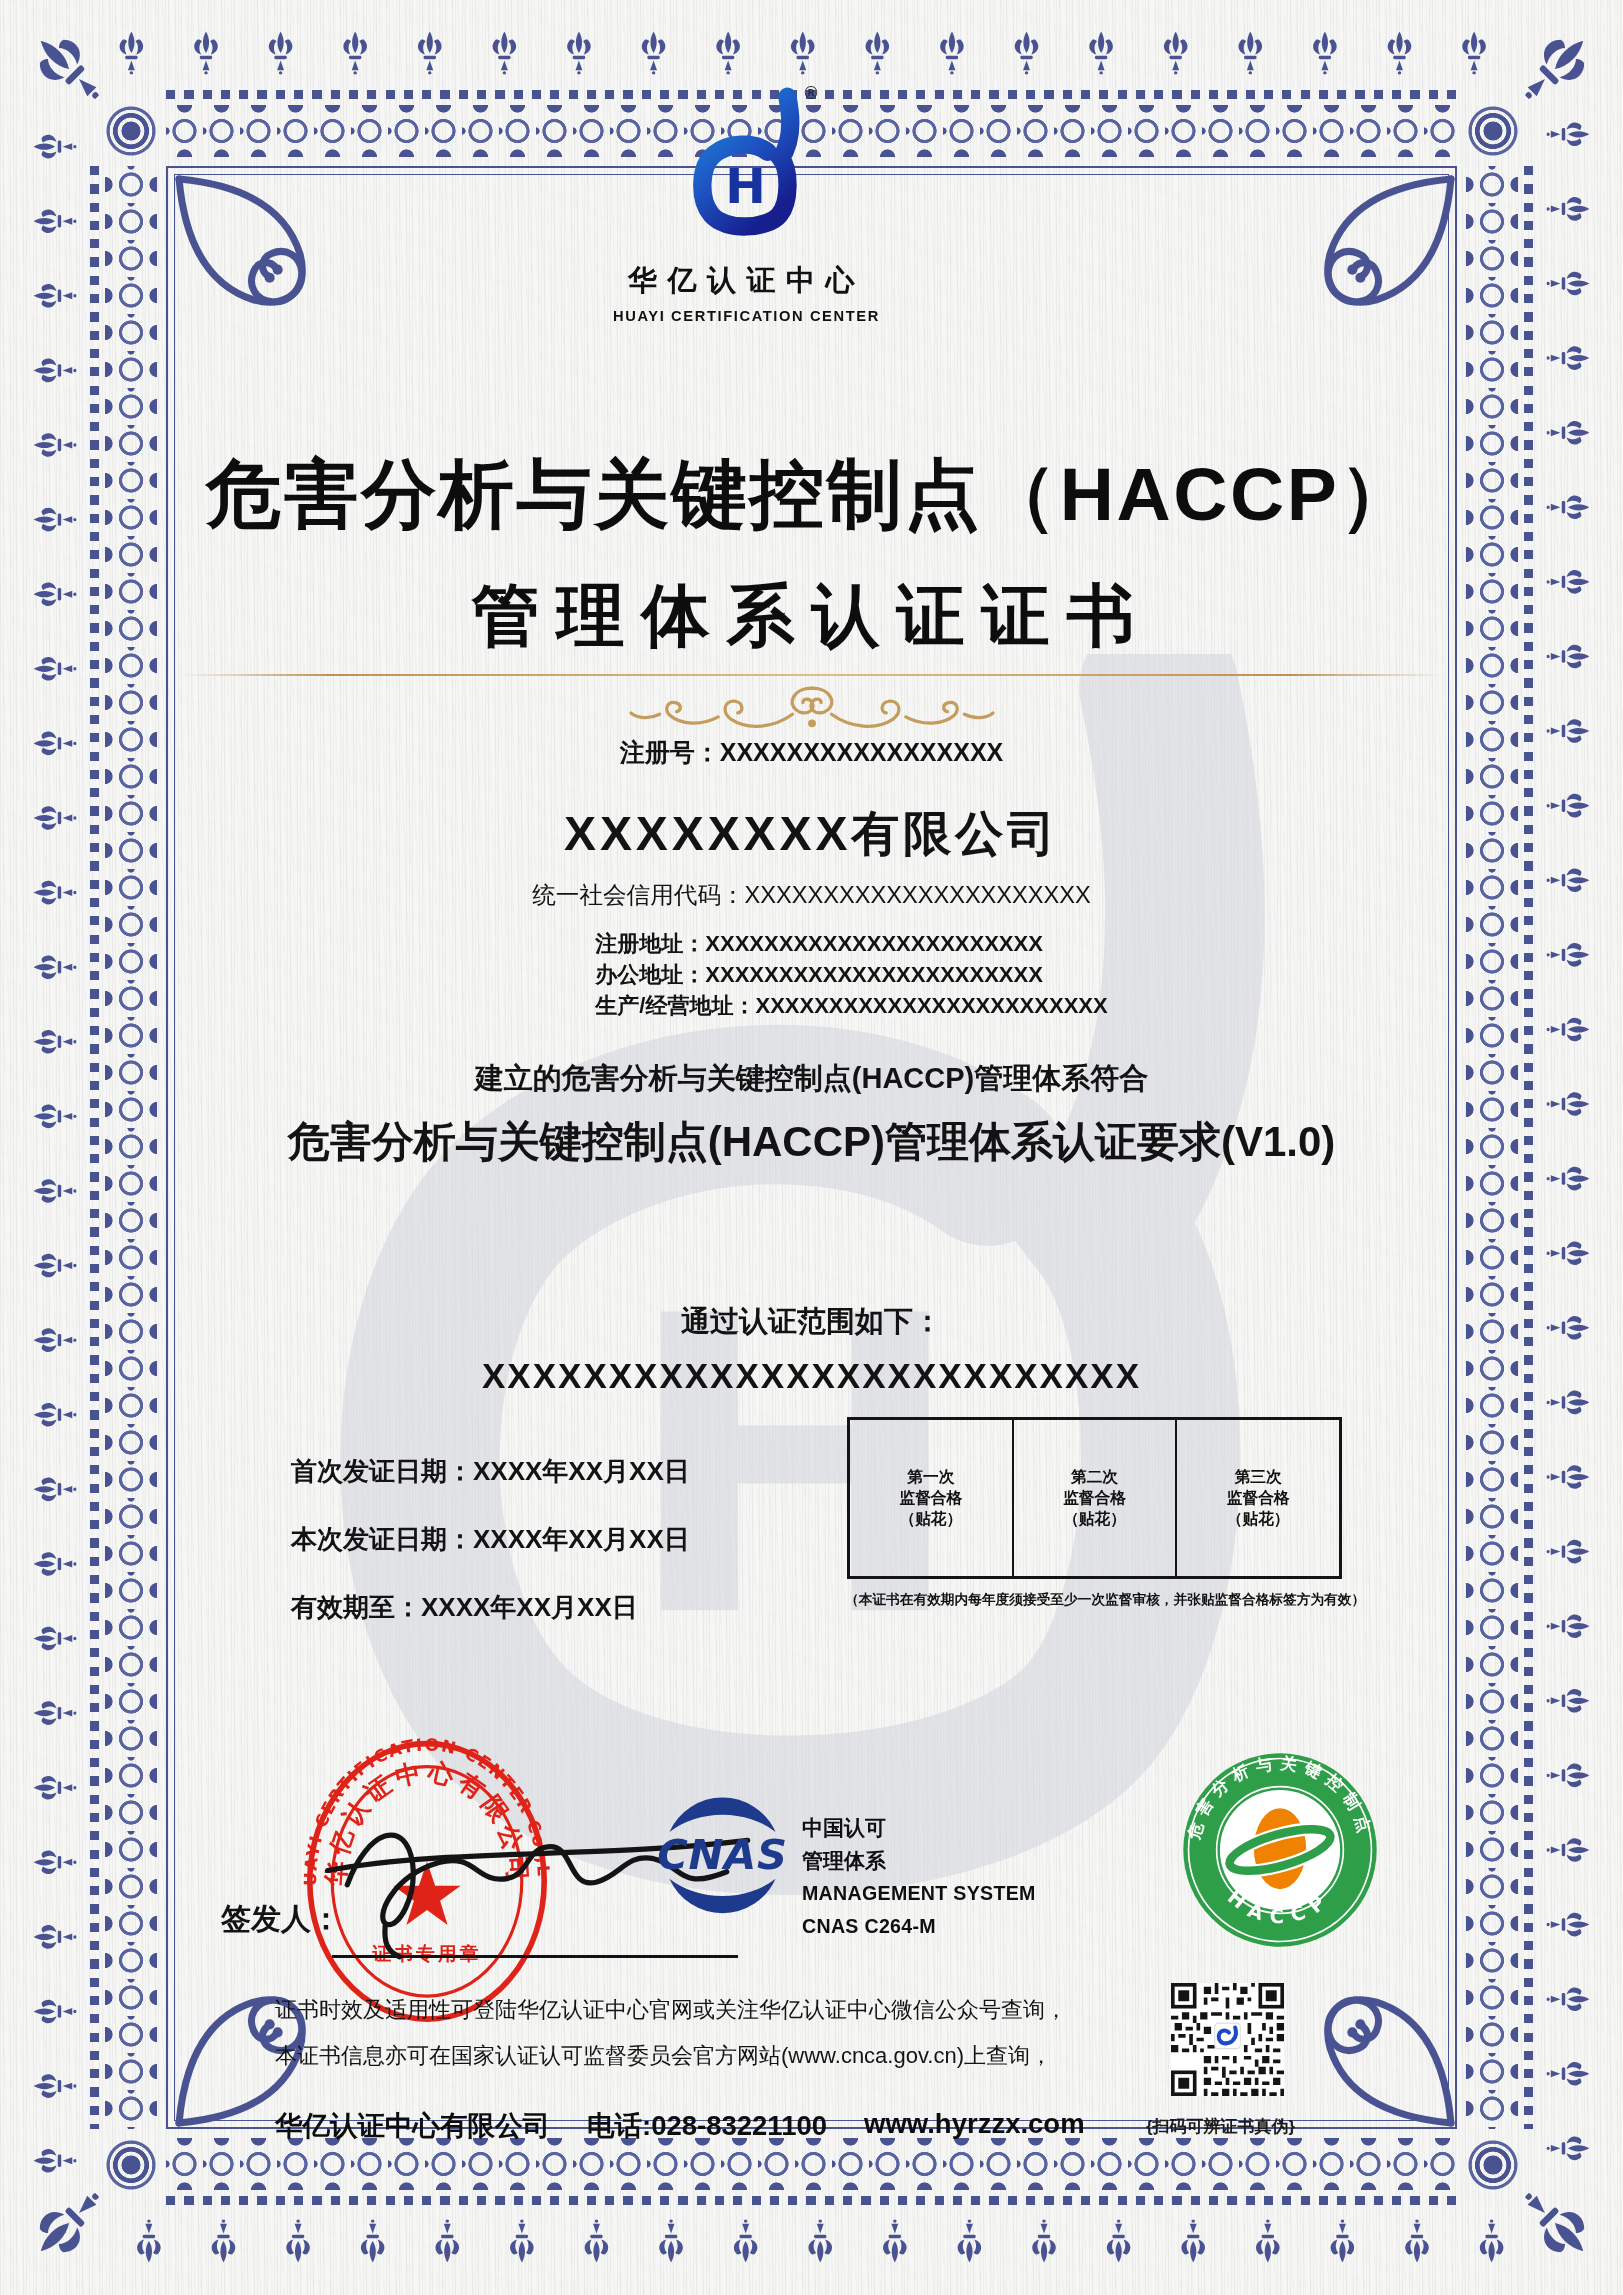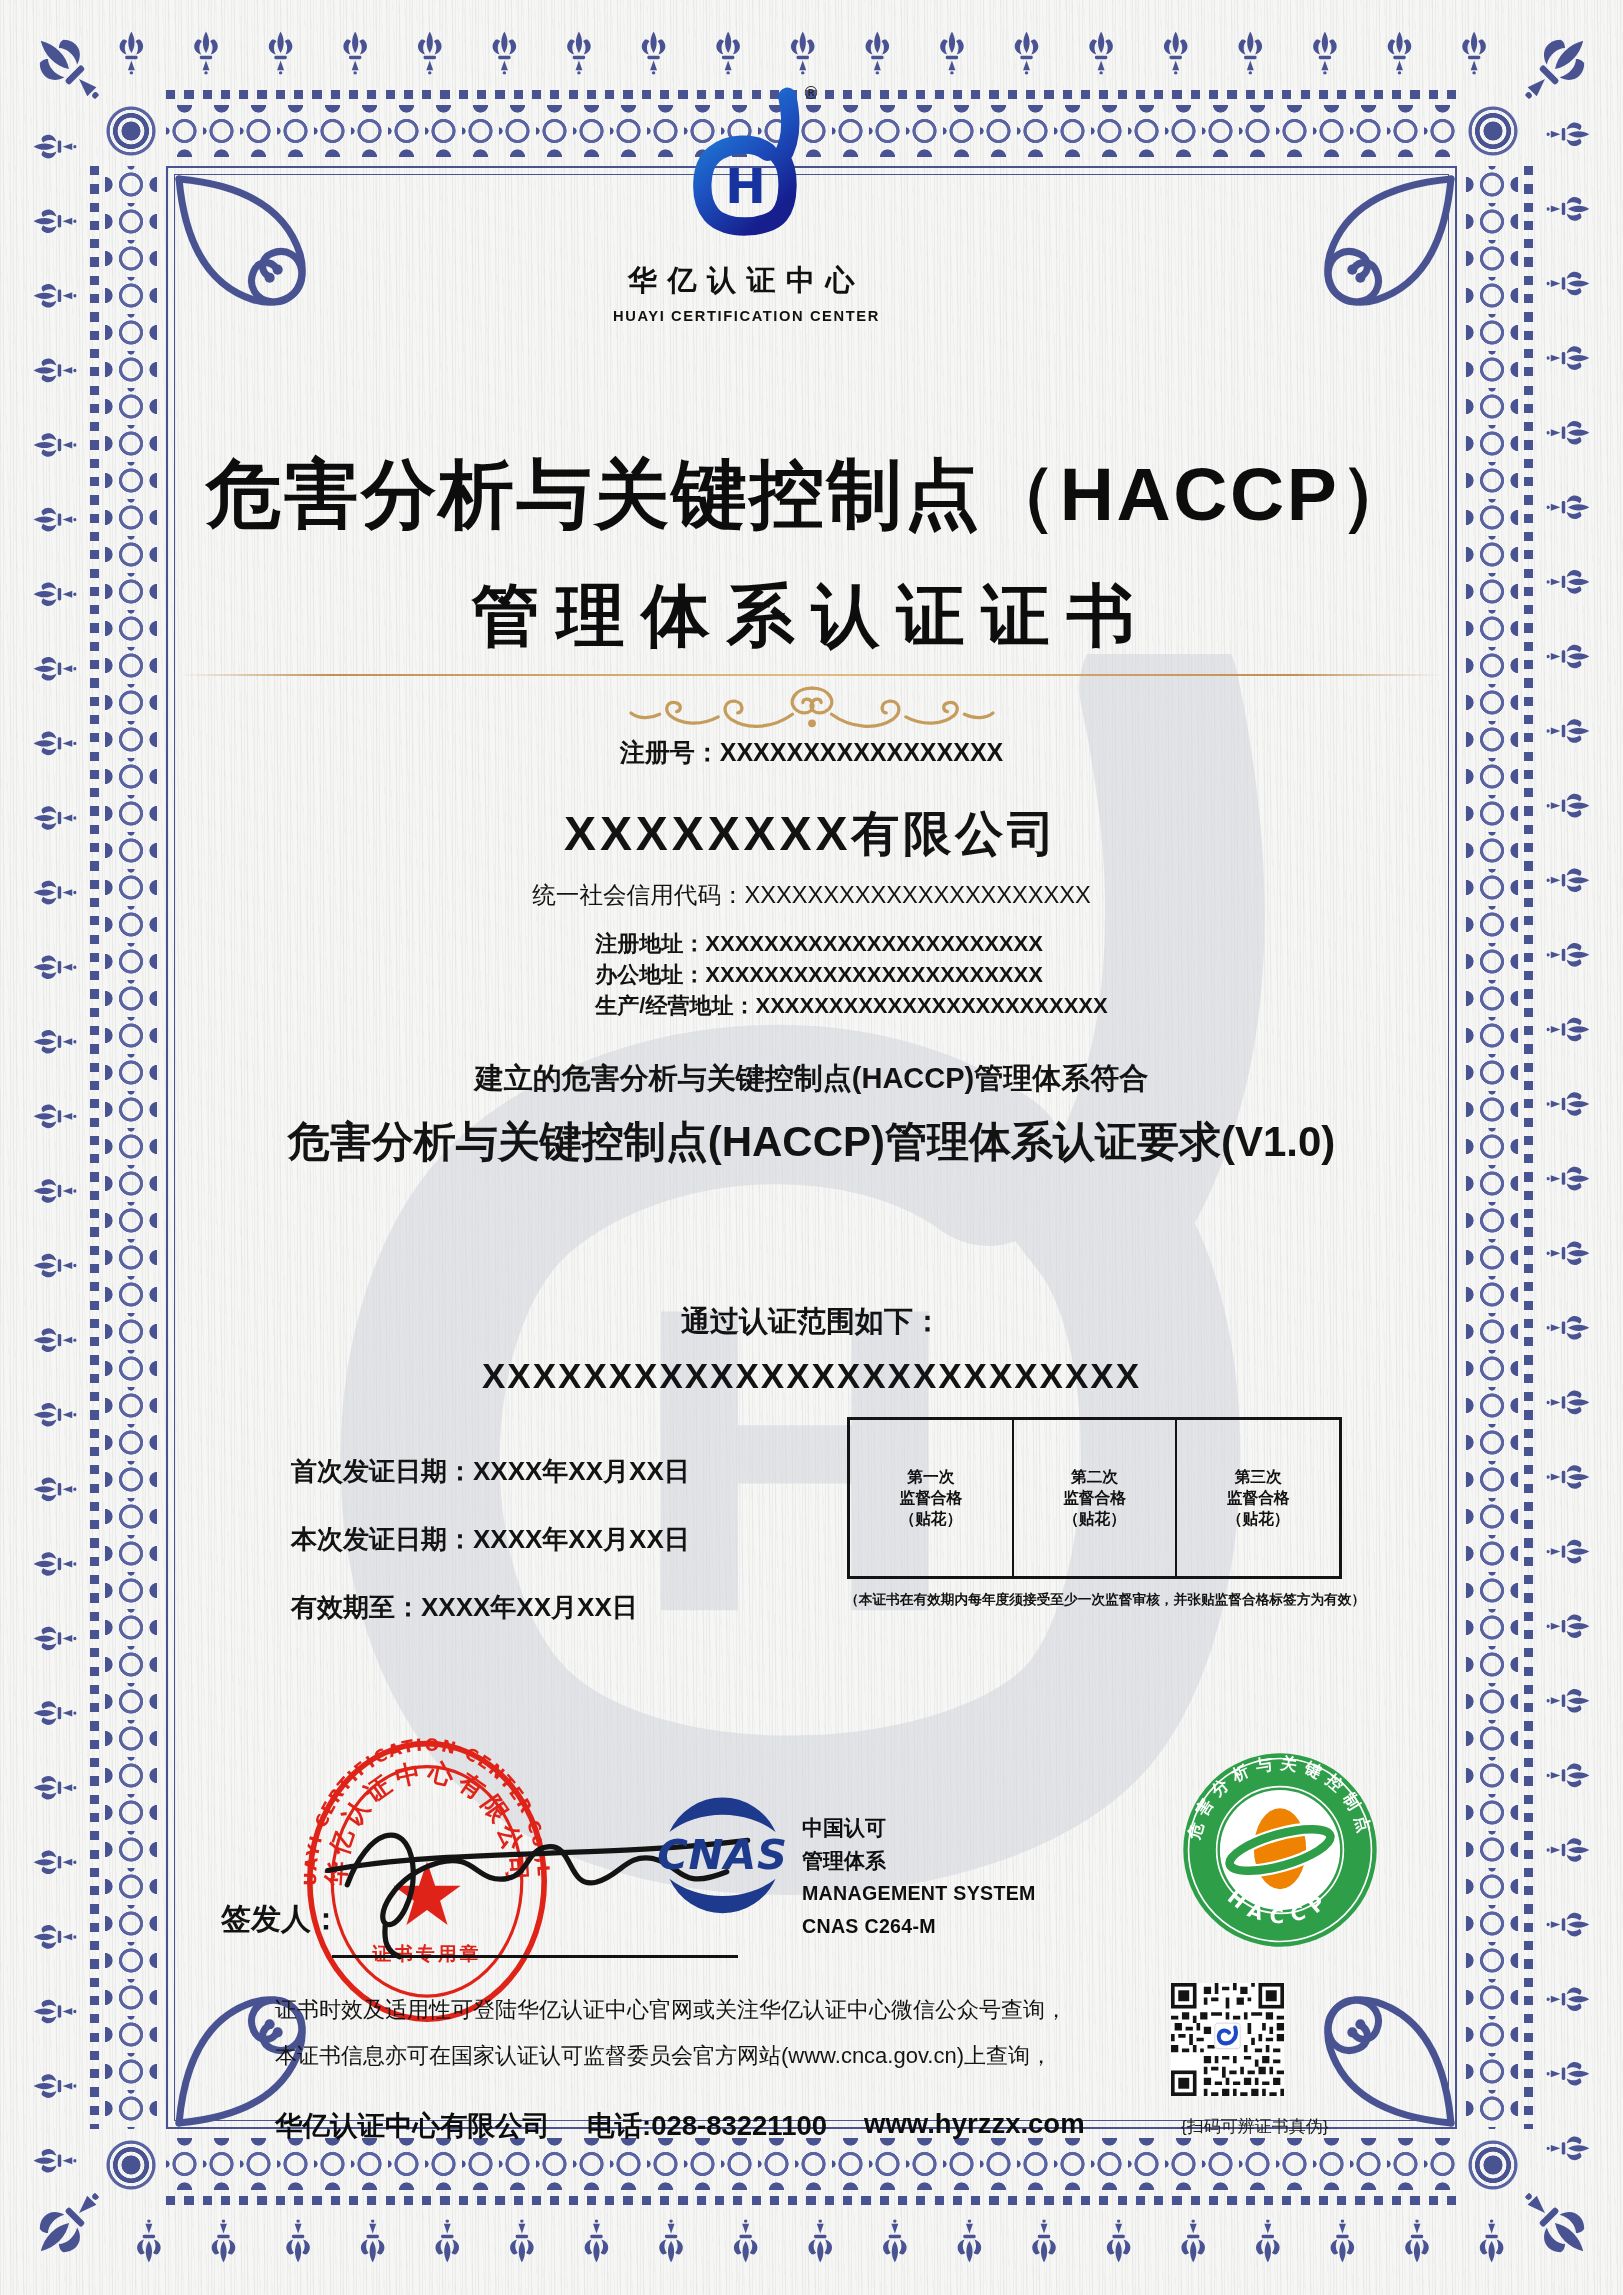--- a/index.html
+++ b/index.html
@@ -85,21 +85,21 @@
   .seal{left:296px;top:1733px;}
   .signature-svg{left:308px;top:1767px;}
   .issuer-label{left:221px;top:1899px;font-size:30px;font-weight:700;}
   .issuer-line{left:332px;top:1955px;width:406px;height:3.3px;background:#121212;}
   .cnas-logo{left:653px;top:1771px;}
   .cnas-text{left:802px;top:1811px;font-weight:700;font-size:21px;line-height:33px;color:#0f0f0f;}
   .cnas-text .en{font-size:19.6px;letter-spacing:0.3px;}
   .haccp-badge{left:1182px;top:1752px;}
   .footer-lines{left:275px;top:1987px;font-size:22px;font-weight:500;line-height:46px;color:#141414;white-space:nowrap;}
   .footer-bold{left:275px;top:2108px;display:flex;gap:37px;font-size:27.5px;font-weight:800;color:#0d0d0d;white-space:nowrap;}
-  .qr-note{left:1146px;top:2115px;font-size:17px;font-weight:400;color:#1c1c1c;margin-left:35px;}
+  .qr-note{left:1146px;top:2115px;font-size:17px;font-weight:700;color:#1c1c1c;}
   .qr{left:1171px;top:1983px;}
   svg text{font-family:"DejaVu Sans","Liberation Sans",sans-serif;}
 </style>
 </head>
 <body>
 
 <div class="page">
 
   <svg width="0" height="0" style="position:absolute" aria-hidden="true">
     <defs>

